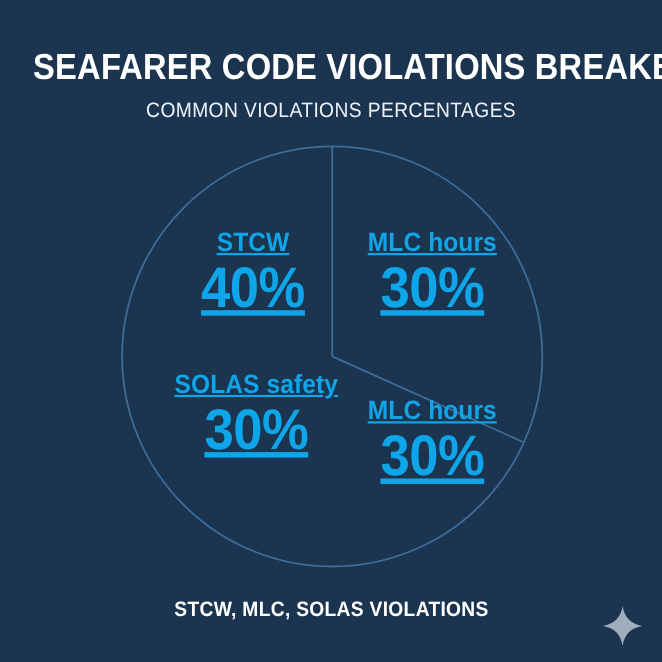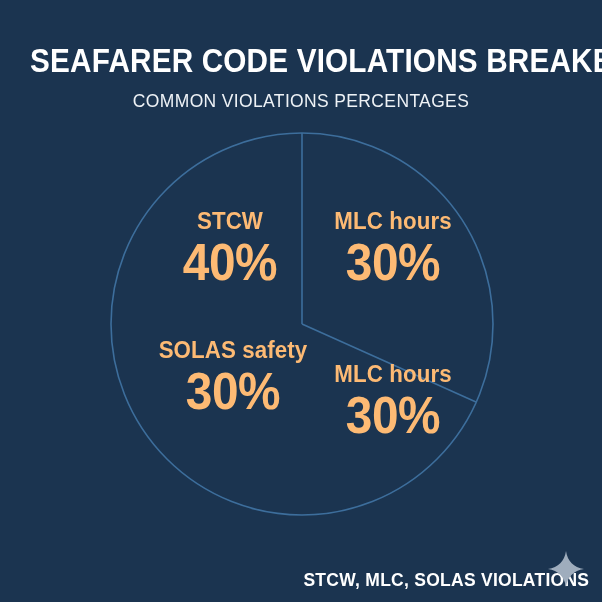--- a/index.html
+++ b/index.html
@@ -68,22 +68,23 @@
   #pie-svg {
     position: absolute;
     left: 0;
     top: 0;
   }
 
   
   .slice-label {
     position: absolute;
     text-align: center;
-    color: #fdba74;
+    color: #0ea5e9;
     white-space: nowrap;
+    text-decoration: underline;
   }
   .slice-name {
     font-family: "Liberation Sans Narrow", "Liberation Sans", sans-serif;
     font-size: 24px;
     line-height: 27px;
     font-weight: bold;
     letter-spacing: 0.1px;
     transform: scaleX(0.93);
   }
   .slice-value {
@@ -99,22 +100,21 @@
   #label-mlc-top     { left: 310px; top: 207px; width: 166px; }
   #label-solas       { left: 140px; top: 336px; width: 186px; }
   #label-mlc-bottom  { left: 308px; top: 360px; width: 170px; }
 
   
   #footer {
     position: absolute;
     left: 0;
     top: 543px;
     width: 602px;
-    text-align: right;
-    margin-top: 25px;
+    text-align: center;
   }
   #footer-text {
     margin: 0;
     font-family: "Liberation Sans Narrow", "Liberation Sans", sans-serif;
     font-size: 19px;
     line-height: 23px;
     font-weight: bold;
     letter-spacing: 0.3px;
     color: #ffffff;
     text-transform: uppercase;

